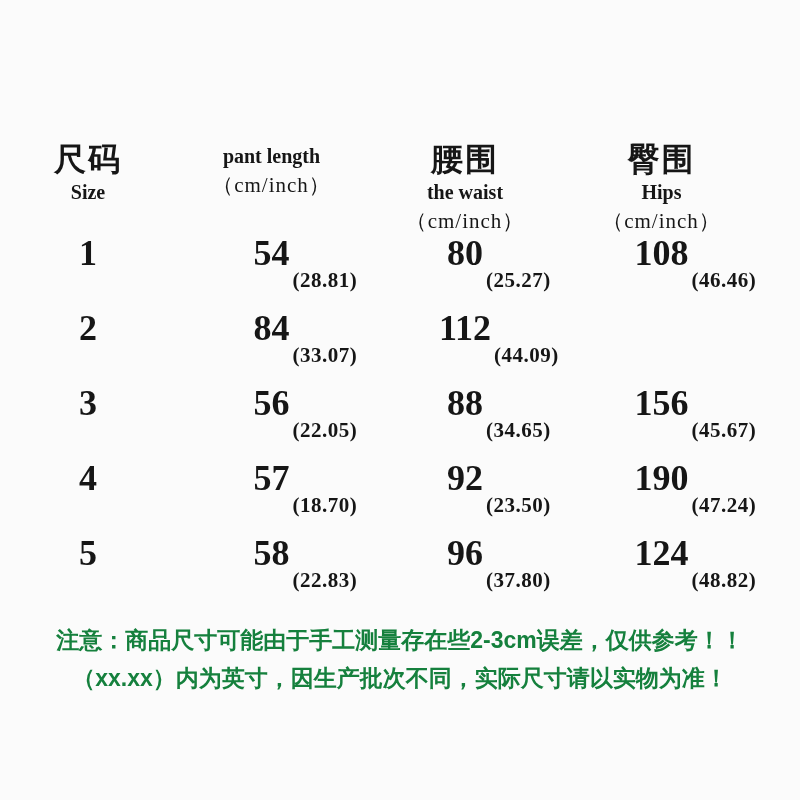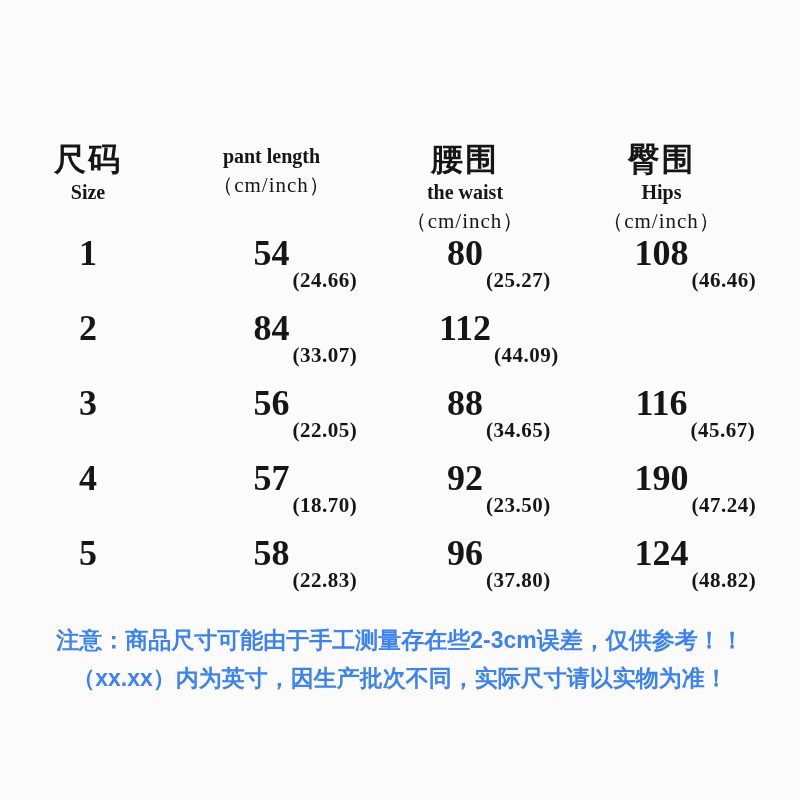--- a/index.html
+++ b/index.html
@@ -75,21 +75,21 @@
     white-space: nowrap;
   }
   
   .note {
     margin-top: 11px;
     text-align: center;
     font-family: "Liberation Sans", sans-serif;
     font-weight: 700;
     font-size: 23px;
     line-height: 38px;
-    color: #3b82f6;
+    color: #15803d;
   }
 </style>
 </head>
 <body>
 
 <div class="sheet">
 
   <div class="grid-row">
     <div class="th">
       <div class="zh">尺码</div>
@@ -110,21 +110,21 @@
       <div class="en">Hips</div>
       <div class="unit">（cm/inch）</div>
     </div>
   </div>
 
   <div class="grid-row trow">
     <div class="cell">
       <span class="val">1</span>
     </div>
     <div class="cell">
-      <span class="val"><span>54</span><span class="inch">(24.66)</span></span>
+      <span class="val"><span>54</span><span class="inch">(28.81)</span></span>
     </div>
     <div class="cell">
       <span class="val"><span>80</span><span class="inch">(25.27)</span></span>
     </div>
     <div class="cell">
       <span class="val"><span>108</span><span class="inch">(46.46)</span></span>
     </div>
   </div>
 
   <div class="grid-row trow">
@@ -143,21 +143,21 @@
     <div class="cell">
       <span class="val">3</span>
     </div>
     <div class="cell">
       <span class="val"><span>56</span><span class="inch">(22.05)</span></span>
     </div>
     <div class="cell">
       <span class="val"><span>88</span><span class="inch">(34.65)</span></span>
     </div>
     <div class="cell">
-      <span class="val"><span>116</span><span class="inch">(45.67)</span></span>
+      <span class="val"><span>156</span><span class="inch">(45.67)</span></span>
     </div>
   </div>
 
   <div class="grid-row trow">
     <div class="cell">
       <span class="val">4</span>
     </div>
     <div class="cell">
       <span class="val"><span>57</span><span class="inch">(18.70)</span></span>
     </div>

